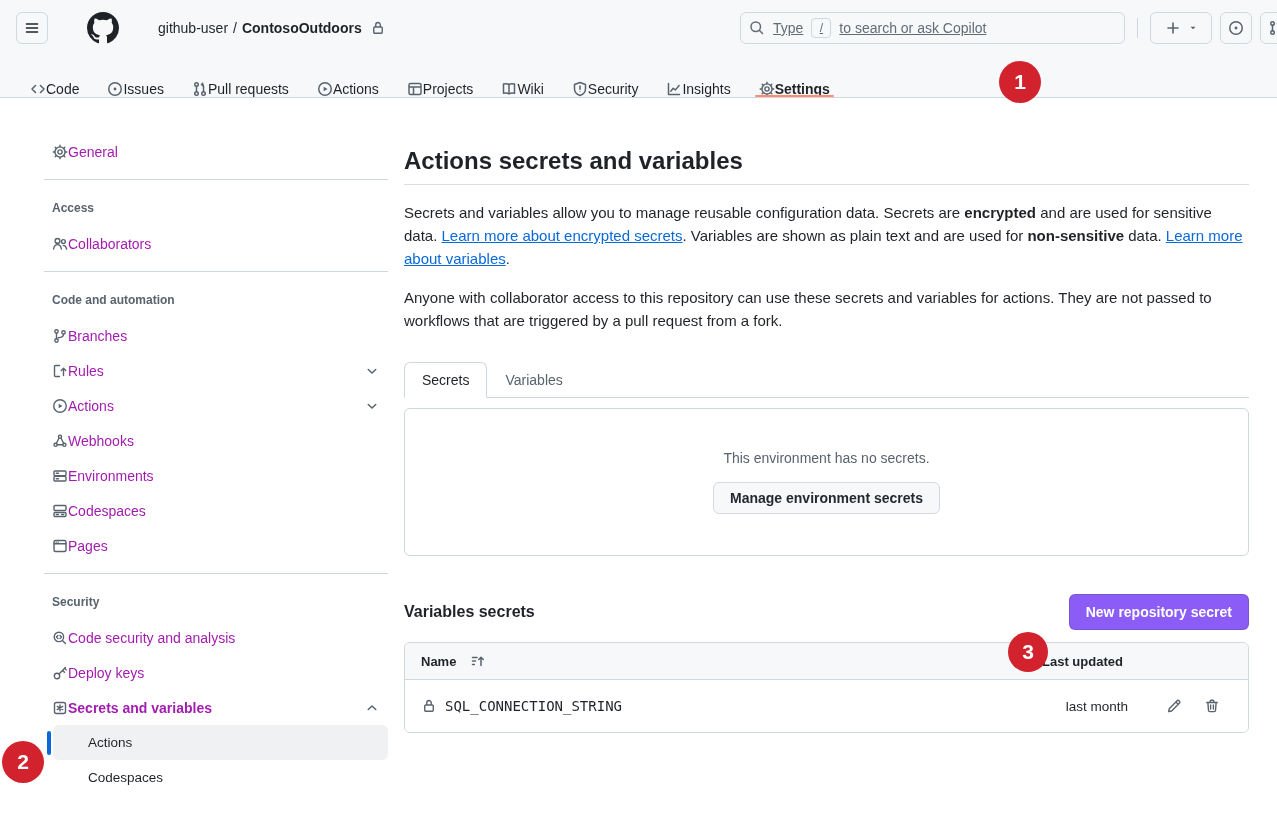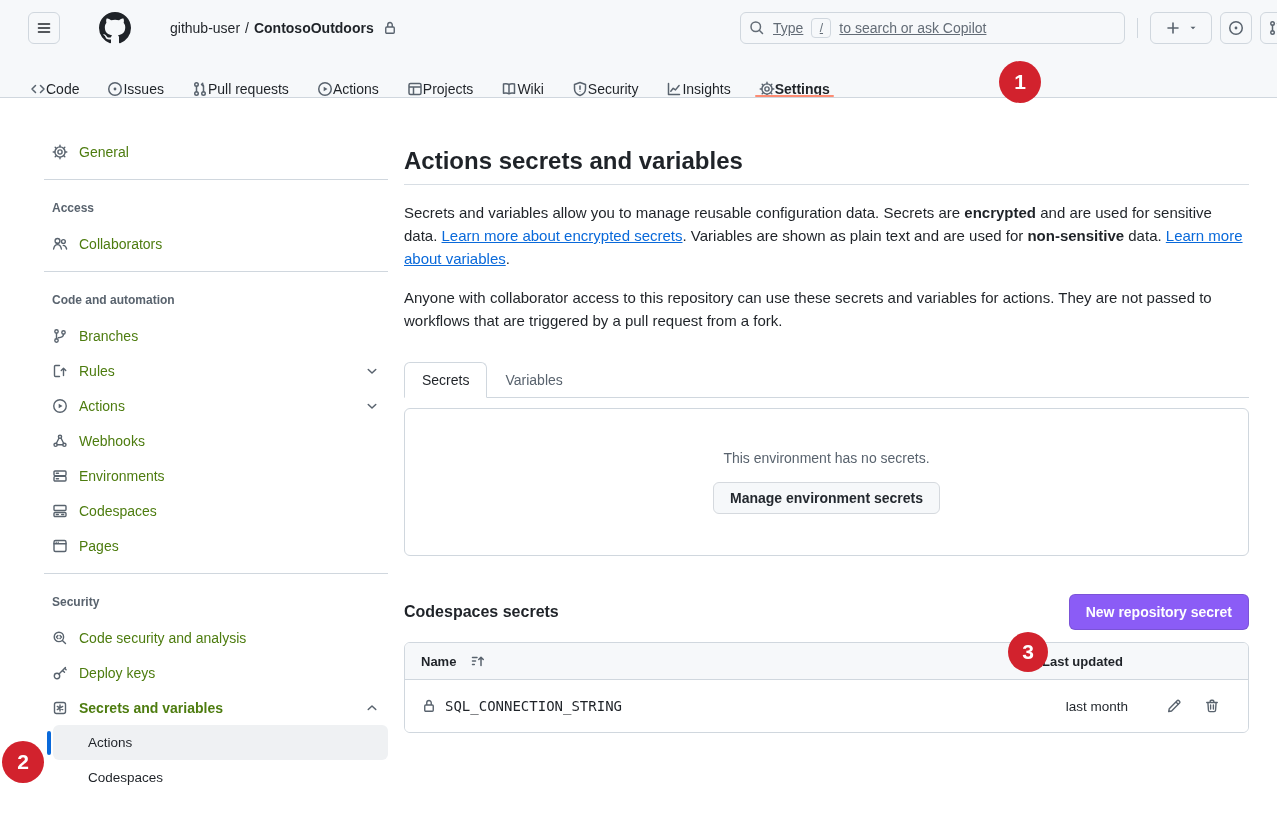--- a/index.html
+++ b/index.html
@@ -1,21 +1,21 @@
 <!DOCTYPE html>
 <html><head>
 <meta charset="utf-8">
 <style>
   * { box-sizing: border-box; margin: 0; padding: 0; }
   html,body { background:#fff; }
   body { font-family:"Liberation Sans", sans-serif; color:#1f2328; }
   .app { position:relative; width:1277px; height:840px; overflow:hidden; background:#fff; }
 
   
-  .global-header { height:56px; background:#f6f8fa; display:flex; align-items:center; padding-left:28px;gap:27px; }
+  .global-header { height:56px; background:#f6f8fa; display:flex; align-items:center; padding-left:16px;gap:27px; }
   .global-header > * { flex-shrink:0; }
   .hamburger-btn { width:32px; height:32px; border:1px solid #d0d7de; border-radius:6px; background:transparent; display:flex; align-items:center; justify-content:center; cursor:pointer; }
   .logo-link { margin-left:12px; display:flex; align-items:center; }
   .breadcrumb { margin-left:12px; display:flex; align-items:center; gap:5px; font-size:14px; }
   .breadcrumb a { color:#1f2328; text-decoration:none; }
   .breadcrumb .repo { font-weight:700; }
   .breadcrumb .sep { color:#1f2328; }
   .breadcrumb .ic { margin-left:3px; }
   .header-right { margin-left:auto; margin-right:-15px; display:flex; align-items:center; gap:8px; }
   .header-right > * { flex-shrink:0;text-decoration:underline; }
@@ -34,21 +34,21 @@
   .repo-tab.active::after { content:""; position:absolute; left:10px; right:10px; bottom:0; height:2px; border-radius:3px; background:#fd8c73; }
 
   
   .annotation-badge { position:absolute; border-radius:50%; background:#d2222d; color:#fff; font-weight:700; display:flex; align-items:center; justify-content:center; z-index:20; font-size:21px; }
   .badge1 { left:999px; top:61px;  width:42px; height:42px; }
   .badge2 { left:2px;   top:741px; width:42px; height:42px; }
   .badge3 { left:1008px; top:632px; width:40px; height:40px; }
 
   
   .sidebar { position:absolute; left:44px; top:98px; width:344px; padding-top:36px; font-size:14px; }
-  .side-item { height:35px; display:flex; align-items:center; gap:11px; padding:0 8px; border-radius:6px; color:#4d7c0f; text-decoration:none; cursor:pointer; }
+  .side-item { height:35px; display:flex; align-items:center; padding:0 8px; border-radius:6px; color:#a21caf; text-decoration:none; cursor:pointer; }
   .side-item .ic { color:#59636e; }
   .side-item .chev { margin-left:auto; color:#59636e; }
   .side-item.bold .side-label { font-weight:700; }
   .side-divider { height:1px; background:#d0d7de; margin:10px 0; }
   .side-section-title { height:36px; display:flex; align-items:center; padding:0 8px; font-size:12px; font-weight:700; color:#59636e; }
   .side-subitem { position:relative; height:35px; display:flex; align-items:center; margin-left:9px; padding:0 8px 0 35px; border-radius:6px; color:#1f2328; text-decoration:none; cursor:pointer; font-size:13.5px; }
   .side-subitem.selected { background:#eff1f3; }
   .side-subitem.selected::before { content:""; position:absolute; left:-6px; top:50%; transform:translateY(-50%); width:4px; height:24px; border-radius:2px; background:#0969da; }
 
   
@@ -355,21 +355,21 @@
       <div class="tabnav-tab active">Secrets</div>
       <div class="tabnav-tab inactive">Variables</div>
     </div>
 
     <div class="env-box">
       <div class="empty-msg">This environment has no secrets.</div>
       <button class="btn-default">Manage environment secrets</button>
     </div>
 
     <div class="repo-secrets-header">
-      <h2 class="section-heading" style="margin-top:0">Codespaces secrets</h2>
+      <h2 class="section-heading" style="margin-top:0">Variables secrets</h2>
       <button class="btn-primary">New repository secret</button>
     </div>
 
     <div class="secrets-table">
       <div class="thead">
         <div class="col-name">
           <span>Name</span>
           <svg class="ic sort-icon" viewBox="0 0 16 16" fill="none" stroke="currentColor" stroke-width="1.5" stroke-linecap="round" stroke-linejoin="round">
               <path d="M2.5 4.5h4.5M2.5 8h3M2.5 11.5h1.8M11 12.5V4.5M8.75 6.5L11 4.25l2.25 2.25"></path>
             </svg>

